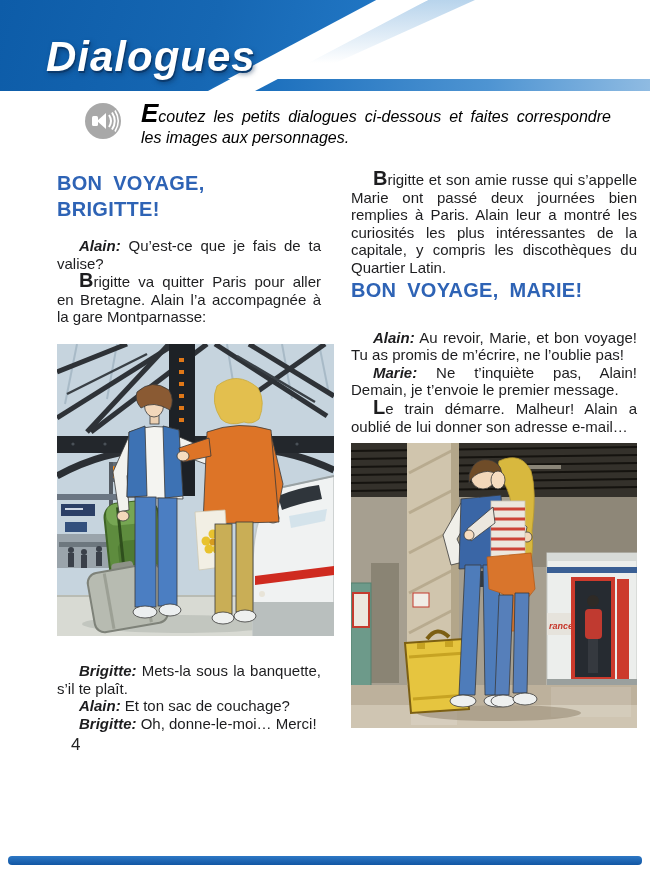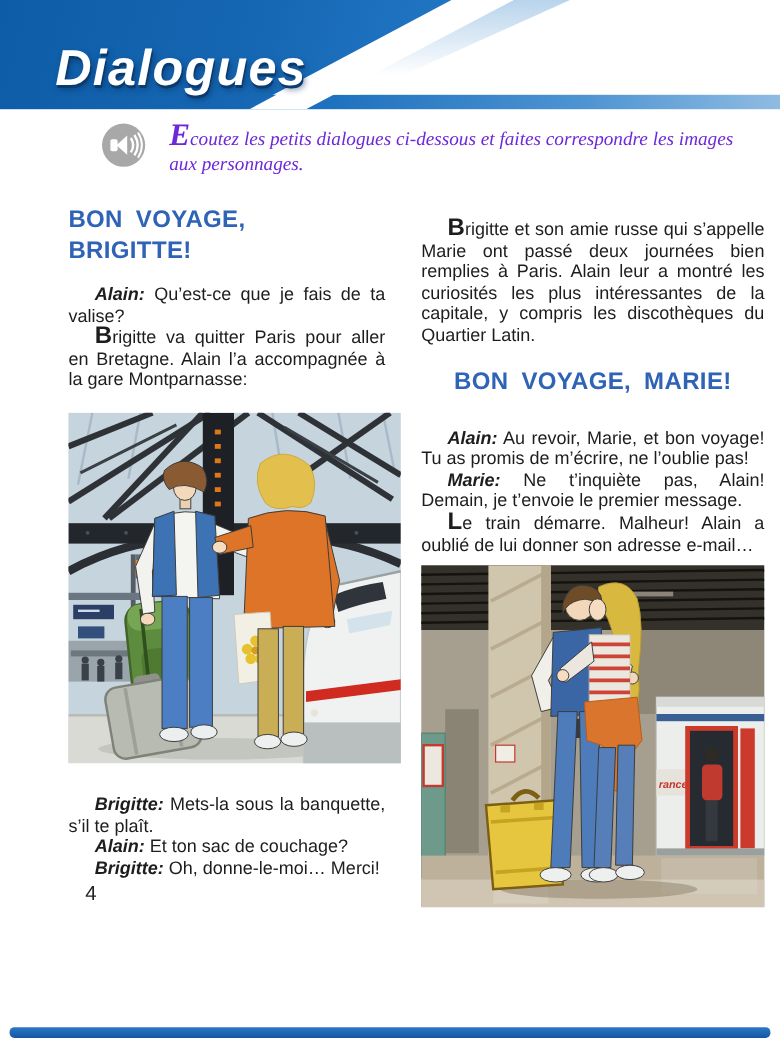--- a/index.html
+++ b/index.html
@@ -17,30 +17,30 @@
     background:linear-gradient(to bottom,#b8d4ec,#ffffff 80%);
     clip-path:polygon(428px 0,475px 0,300px 79px,255px 79px);}
   .banner-whiteband{position:absolute;left:0;top:0;width:650px;height:91px;background:#ffffff;
     clip-path:polygon(378px 0,428px 0,255px 91px,208px 91px);}
   .page-title{position:absolute;left:46px;top:33px;font-size:42px;font-weight:bold;font-style:italic;
     color:#ffffff;letter-spacing:1px;text-shadow:1px 2px 0 #0a3a6e,2px 3px 5px rgba(8,40,80,.55);}
 
   
   .audio-icon{position:absolute;left:84px;top:102px;width:38px;height:38px;}
   .intro{position:absolute;left:141px;top:100px;width:470px;font-style:italic;font-size:16px;
-    line-height:21px;text-align:justify;color:#6d28d9;font-family:Liberation Serif, serif;}
+    line-height:21px;text-align:justify;color:#000000;}
   .intro .lead{font-size:26px;font-weight:bold;line-height:1;}
 
   
   .col{position:absolute;top:170px;font-size:15px;line-height:17.6px;}
   .col-left{left:57px;width:264px;}
   .col-right{left:351px;width:286px;}
   .head{color:#2e63b5;font-weight:bold;font-size:20px;line-height:26px;
     letter-spacing:.3px;word-spacing:5px;}
-  .head.mt{margin-top:16px;text-align:center;}
+  .head.mt{margin-top:0;}
   .paras{margin-top:15px;}
   .paras.tight{margin-top:26px;}
   .para{margin:0;text-indent:22px;text-align:justify;}
   .spk{font-weight:bold;font-style:italic;}
   .lead{font-weight:bold;font-size:20px;}
   .illus{display:block;margin-top:18px;background:#dfe5ea;}
   .illus-1{width:277px;height:292px;}
   .illus-2{width:286px;height:285px;margin-top:8px;}
   .pagenum{margin:4px 0 0 14px;font-size:17px;color:#222;}
 
@@ -223,21 +223,21 @@
     <div class="paras tight">
         <p class="para"><b class="spk">Brigitte:</b> Mets-la sous la banquette, s’il te plaît.</p>
         <p class="para"><b class="spk">Alain:</b> Et ton sac de couchage?</p>
         <p class="para"><b class="spk">Brigitte:</b> Oh, donne-le-moi… Merci!</p>
       </div>
 
     <div class="pagenum">4</div>
   </div>
 
   <div class="col col-right">
-    <div class="paras" style="margin-top:12px;">
+    <div class="paras" style="margin-top:0;">
         <p class="para"><span class="lead">B</span>rigitte et son amie russe qui s’appelle Marie ont passé deux journées bien remplies à Paris. Alain leur a montré les curiosités les plus intéressantes de la capitale, y compris les discothèques du Quartier Latin.</p>
       </div>
 
     <div class="head mt">BON VOYAGE, MARIE!</div>
 
     <div class="paras tight">
         <p class="para"><b class="spk">Alain:</b> Au revoir, Marie, et bon voyage! Tu as promis de m’écrire, ne l’oublie pas!</p>
         <p class="para"><b class="spk">Marie:</b> Ne t’inquiète pas, Alain! Demain, je t’envoie le premier message.</p>
         <p class="para"><span class="lead">L</span>e train démarre. Malheur! Alain a oublié de lui donner son adresse e-mail…</p>
       </div>

